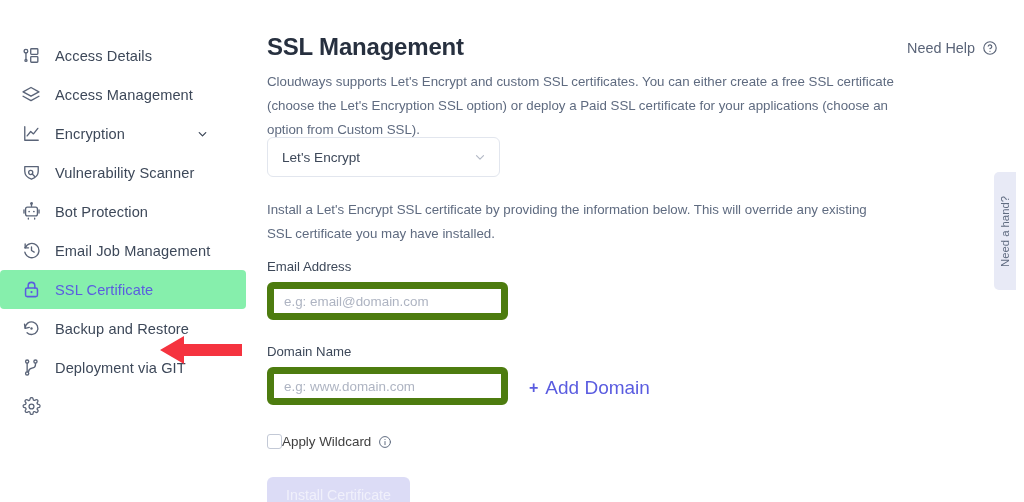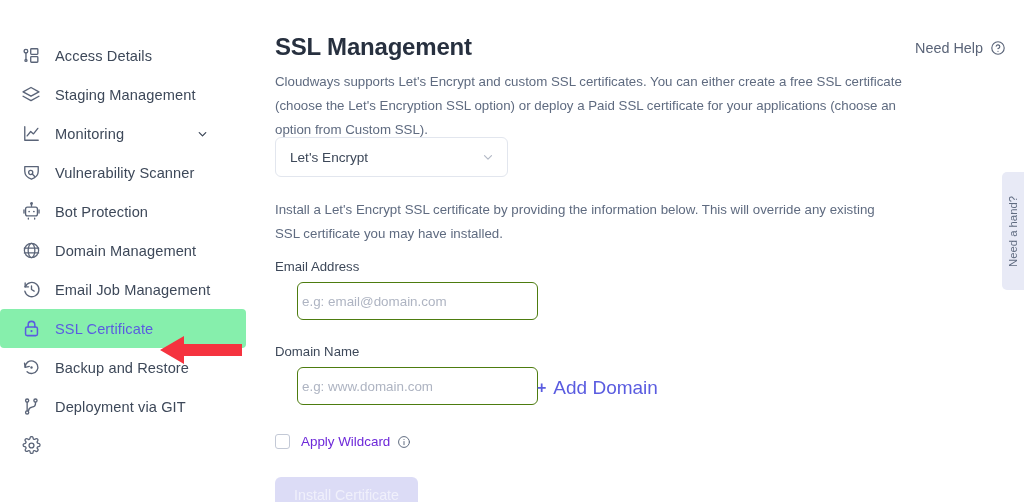--- a/index.html
+++ b/index.html
@@ -82,21 +82,21 @@
     left: 158px;
     top: 333px;
     width: 86px;
     height: 34px;
     pointer-events: none;
   }
 
   
   #main {
     position: absolute;
-    left: 252px;
+    left: 244px;
     top: 0;
     width: 772px;
     height: 398px;
   }
 
   #page-title {
     position: absolute;
     left: 23px;
     top: 33px;
     font-size: 24px;
@@ -161,28 +161,27 @@
     color: #3d4859;
   }
   #email-label  { top: 259px; }
   #domain-label { top: 344px; }
 
   .text-input {
     position: absolute;
     left: 23px;
     width: 241px;
     height: 38px;
-    border: 1px solid #4d7c0f;
+    border: 7px solid #4d7c0f;
     border-radius: 6px;
     background: #fff;
-    padding: 0 4px;
+    padding: 0 10px;
     font-family: "Liberation Sans", sans-serif;
     font-size: 13.4px;
     color: #3d4859;
-    margin-left: 22px;
   }
   .text-input::placeholder { color: #aeb4c2; }
   #email-input  { top: 282px; }
   #domain-input { top: 367px; }
 
   #add-domain {
     position: absolute;
     left: 285px;
     top: 377px;
     display: flex;
@@ -211,23 +210,22 @@
   }
   #wildcard-box {
     width: 15px;
     height: 15px;
     border: 1.4px solid #c3c9d6;
     border-radius: 3px;
     background: #fff;
     flex: 0 0 15px;
   }
   #wildcard-label {
-    margin-left: 11px;
     font-size: 13.4px;
-    color: #6d28d9;
+    color: #404040;
   }
   #wildcard-info { margin-left: 7px; color: #5f6b80; display: flex; }
 
   #install-btn {
     position: absolute;
     left: 23px;
     top: 477px;
     width: 143px;
     height: 36px;
     border: none;
@@ -280,31 +278,31 @@
       <span class="nav-label">Access Details</span>
     </div>
 
     <div class="nav-item">
       <span class="nav-icon">
         <svg width="20" height="20" viewBox="0 0 24 24" fill="none" stroke="currentColor" stroke-width="1.7" stroke-linecap="round" stroke-linejoin="round">
           <polygon points="12,3 21.5,8.2 12,13.4 2.5,8.2"></polygon>
             <polyline points="2.5,13.5 12,18.7 21.5,13.5"></polyline>
         </svg>
       </span>
-      <span class="nav-label">Staging Management</span>
+      <span class="nav-label">Access Management</span>
     </div>
 
     <div class="nav-item">
       <span class="nav-icon">
         <svg width="19" height="19" viewBox="0 0 24 24" fill="none" stroke="currentColor" stroke-width="1.7" stroke-linecap="round" stroke-linejoin="round">
           <polyline points="3.5,3.5 3.5,20.5 20.5,20.5"></polyline>
             <polyline points="6.5,15 11,9.5 14.5,12.5 20,5.5"></polyline>
         </svg>
       </span>
-      <span class="nav-label">Monitoring</span>
+      <span class="nav-label">Encryption</span>
       <span class="nav-chevron">
         <svg width="13" height="13" viewBox="0 0 24 24" fill="none" stroke="currentColor" stroke-width="2.4" stroke-linecap="round" stroke-linejoin="round">
           <polyline points="6,9.5 12,15.5 18,9.5"></polyline>
         </svg>
       </span>
     </div>
 
     <div class="nav-item">
       <span class="nav-icon">
         <svg width="19" height="19" viewBox="0 0 24 24" fill="none" stroke="currentColor" stroke-width="1.7" stroke-linecap="round" stroke-linejoin="round">
@@ -323,30 +321,20 @@
             <circle cx="12" cy="2" r="1"></circle>
           <rect x="4.5" y="6.5" width="15" height="11" rx="2.4"></rect>
           <circle cx="9" cy="12" r="1.1" fill="currentColor" stroke="none"></circle>
           <circle cx="15" cy="12" r="1.1" fill="currentColor" stroke="none"></circle>
           <path d="M2.5 10v4M21.5 10v4M8 20.5v1M16 20.5v1"></path>
         </svg>
       </span>
       <span class="nav-label">Bot Protection</span>
     </div>
 
-    <div class="nav-item">
-      <span class="nav-icon">
-        <svg width="19" height="19" viewBox="0 0 24 24" fill="none" stroke="currentColor" stroke-width="1.6" stroke-linecap="round" stroke-linejoin="round">
-          <circle cx="12" cy="12" r="9"></circle>
-            <path d="M3 9h18M3 15h18"></path>
-          <ellipse cx="12" cy="12" rx="4.2" ry="9"></ellipse>
-        </svg>
-      </span>
-      <span class="nav-label">Domain Management</span>
-    </div>
 
     <div class="nav-item">
       <span class="nav-icon">
         <svg width="19" height="19" viewBox="0 0 24 24" fill="none" stroke="currentColor" stroke-width="1.7" stroke-linecap="round" stroke-linejoin="round">
           <path d="M4 8.5V3.8"></path>
             <path d="M3.6 8.6h4.6"></path>
           <path d="M4.2 8.4A9 9 0 1 1 3.6 14"></path>
           <polyline points="12,7.5 12,12 15.4,14"></polyline>
         </svg>
       </span>

